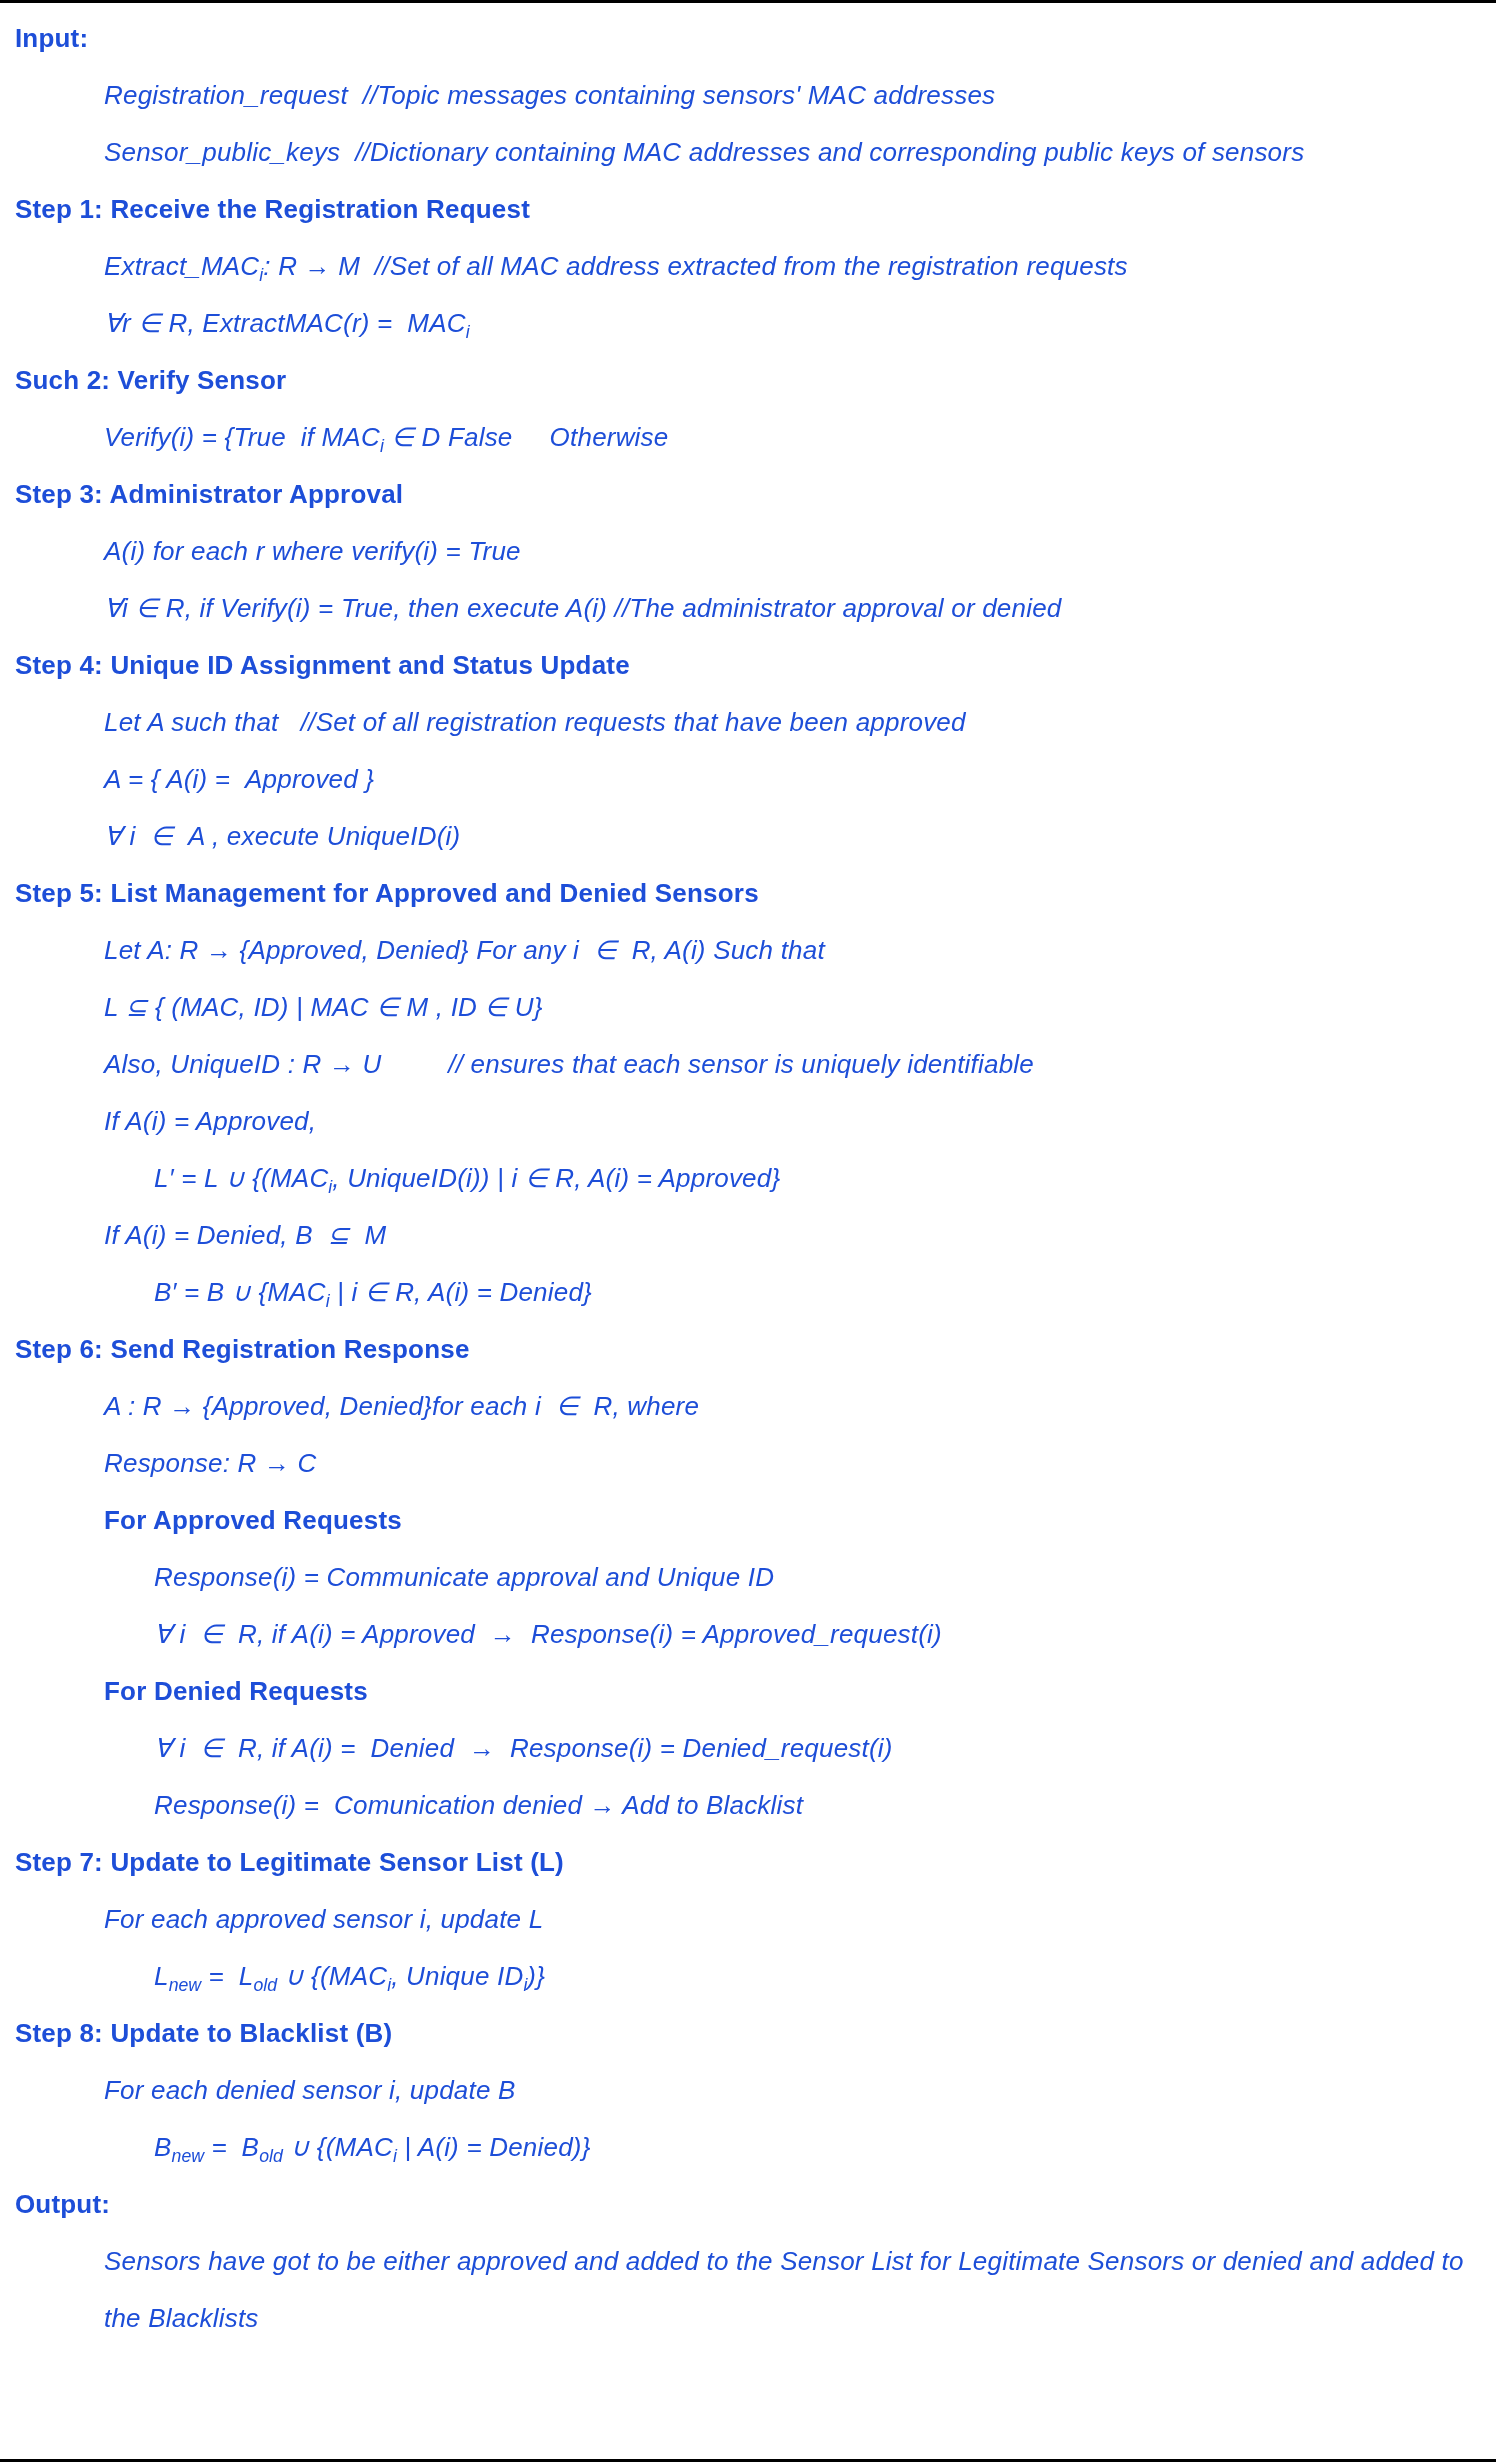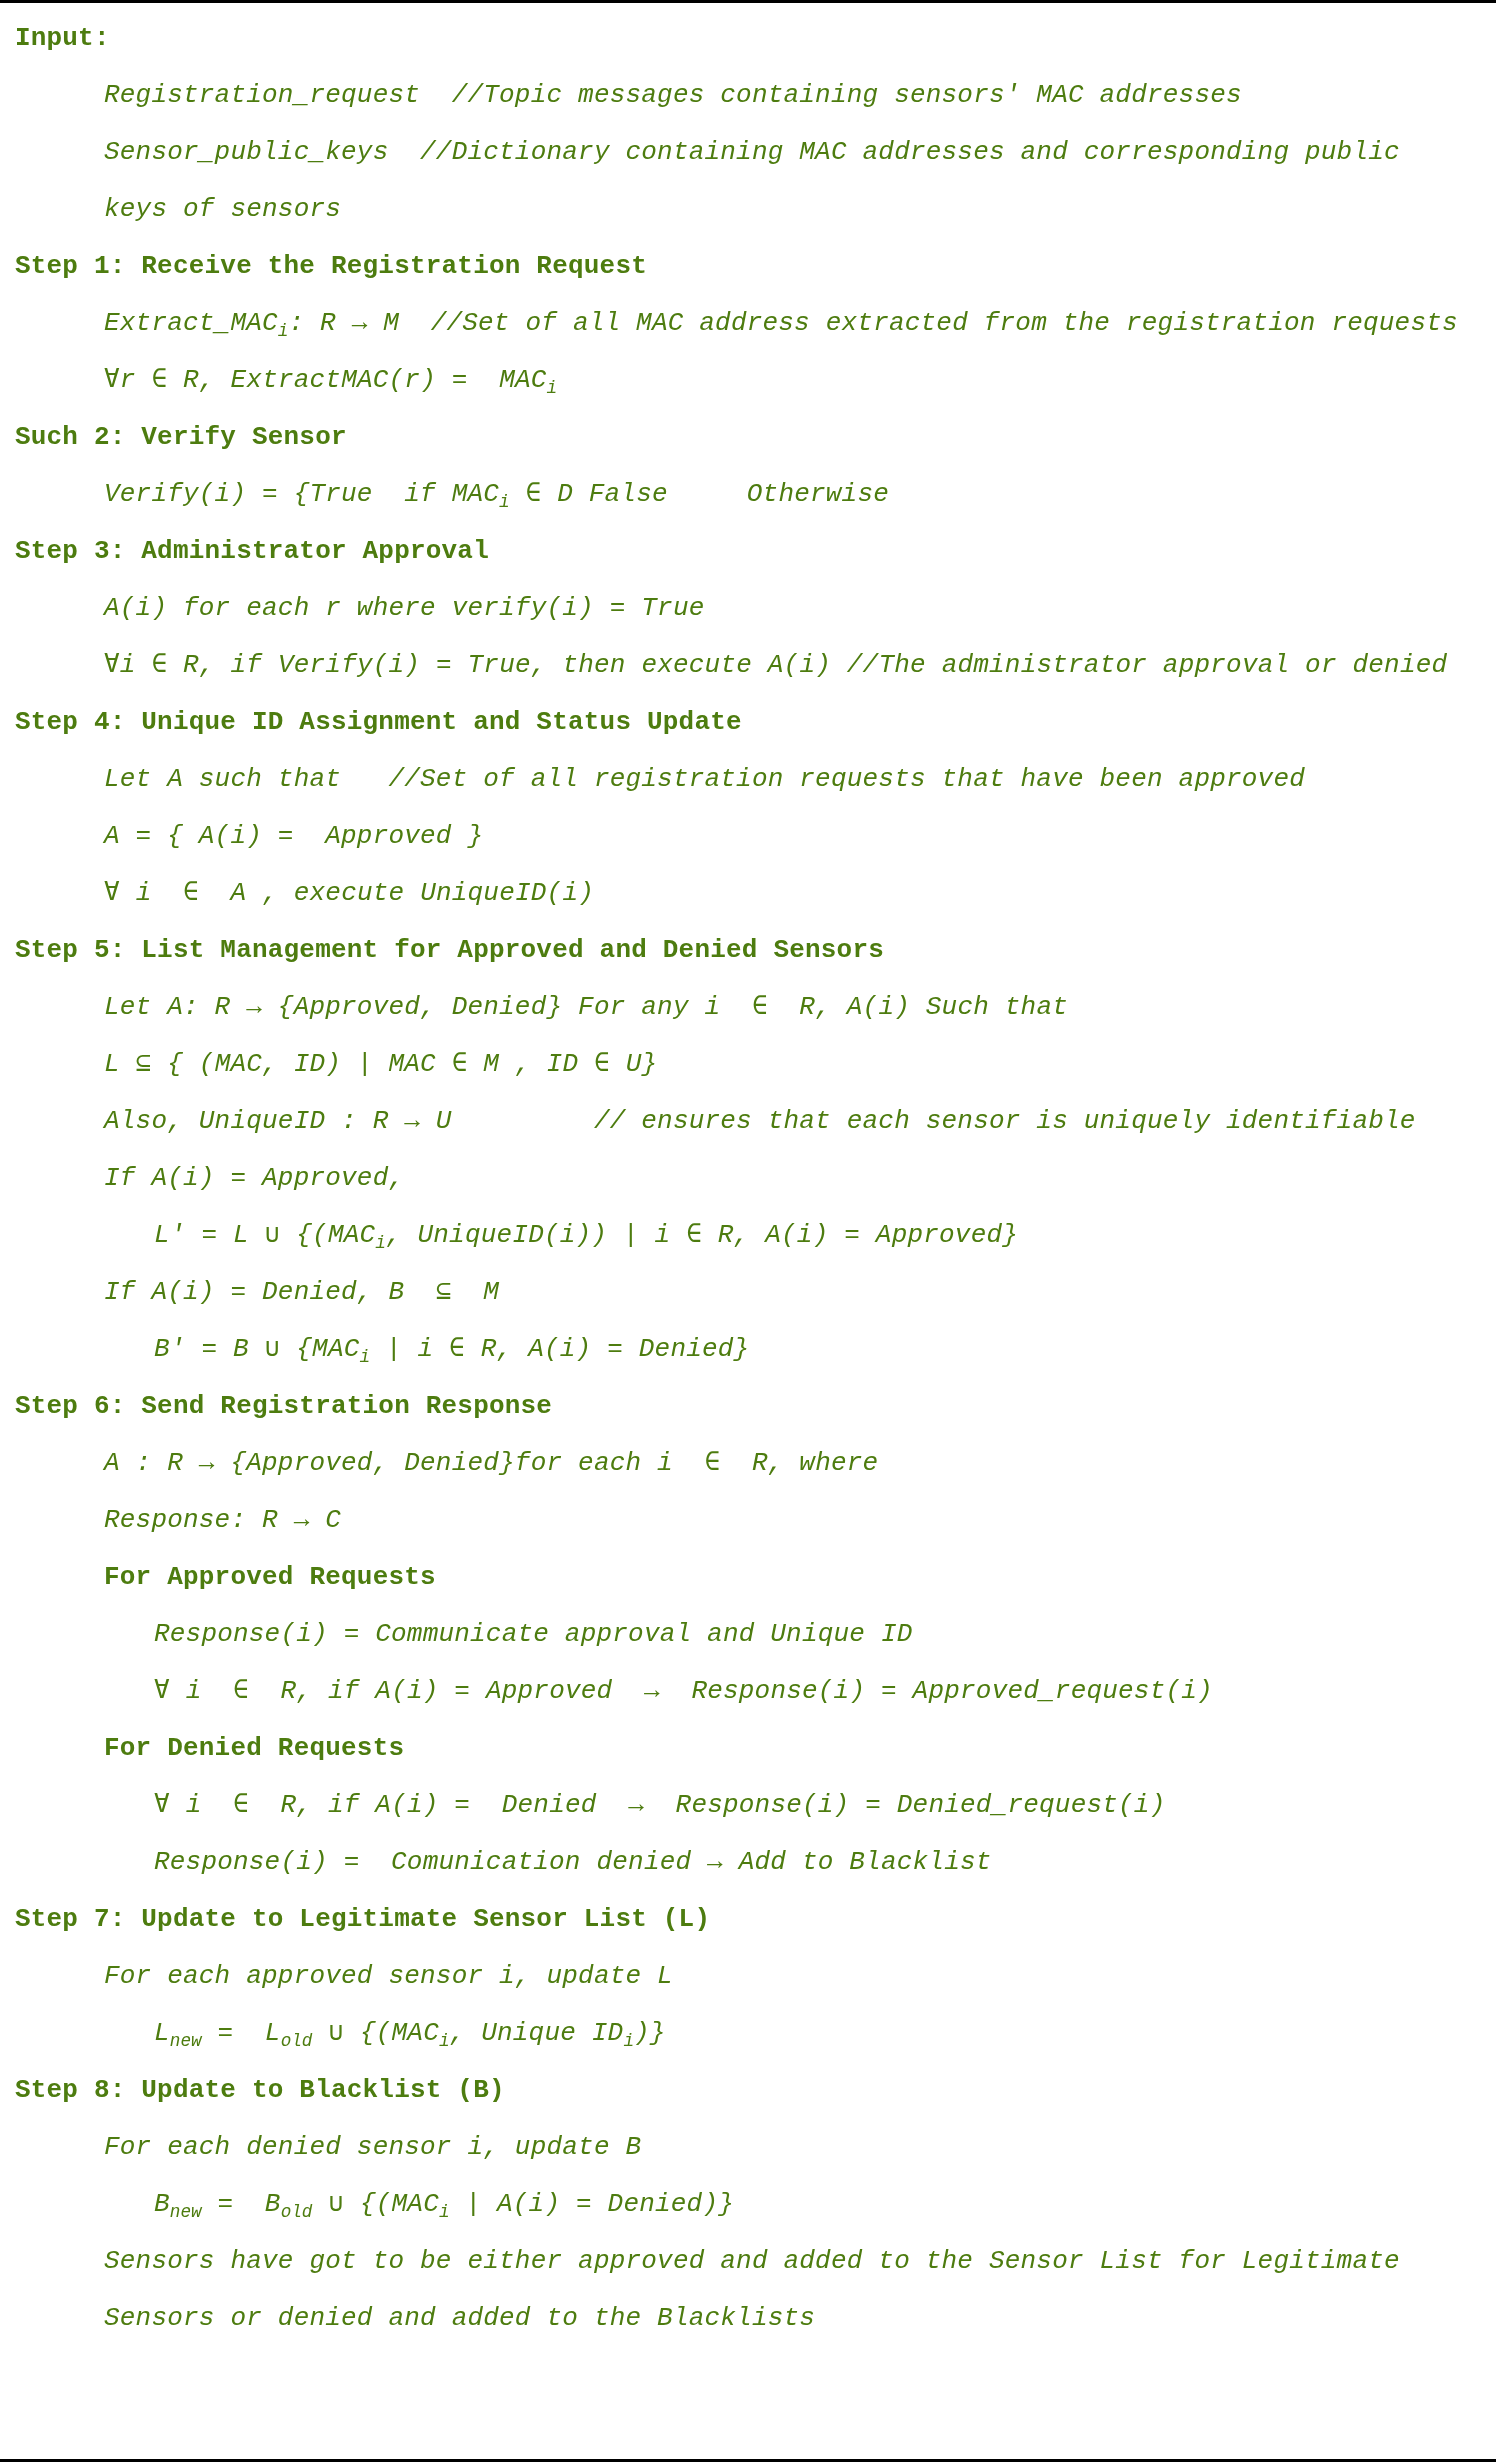--- a/index.html
+++ b/index.html
@@ -9,22 +9,22 @@
   }
   .page {
     position: relative;
     width: 1496px;
     min-height: 2462px;
     box-sizing: border-box;
     background: #ffffff;
     border-top: 3.7px solid #000000;
     border-bottom: 3.7px solid #000000;
     padding: 7.4px 28px 7.4px 13px;
-    font-family: Liberation Mono, monospace;
-    color: #4d7c0f;
+    font-family: Liberation Sans, sans-serif;
+    color: #1d4ed8;
   }
   .line {
     font-size: 26px;
     line-height: 57px;
     letter-spacing: 0.2px;
   }
   .indent-0 { padding-left: 1.9px; }
   .indent-1 { padding-left: 91px; }
   .indent-2 { padding-left: 141px; }
   .label, .step, .subhead {
@@ -77,16 +77,17 @@
       <div class="line math indent-2"><span>∀ i &nbsp;∈ &nbsp;R, if A(i) = Approved &nbsp;→ &nbsp;Response(i) = Approved_request(i)</span></div>
       <div class="line subhead indent-1"><span>For Denied Requests</span></div>
       <div class="line math indent-2"><span>∀ i &nbsp;∈ &nbsp;R, if A(i) = &nbsp;Denied &nbsp;→ &nbsp;Response(i) = Denied_request(i)</span></div>
       <div class="line math indent-2"><span>Response(i) = &nbsp;Comunication denied → Add to Blacklist</span></div>
       <div class="line step indent-0"><span>Step 7: Update to Legitimate Sensor List (L)</span></div>
       <div class="line math indent-1"><span>For each approved sensor i, update L</span></div>
       <div class="line math indent-2"><span>L</span><sub>new</sub><span> = &nbsp;L</span><sub>old</sub><span> ∪ {(MAC</span><sub>i</sub><span>, Unique ID</span><sub>i</sub><span>)}</span></div>
       <div class="line step indent-0"><span>Step 8: Update to Blacklist (B)</span></div>
       <div class="line math indent-1"><span>For each denied sensor i, update B</span></div>
       <div class="line math indent-2"><span>B</span><sub>new</sub><span> = &nbsp;B</span><sub>old</sub><span> ∪ {(MAC</span><sub>i</sub><span> | A(i) = Denied)}</span></div>
+      <div class="line label indent-0"><span>Output:</span></div>
       <div class="line math indent-1"><span>Sensors have got to be either approved and added to the Sensor List for Legitimate Sensors or denied and added to the Blacklists</span></div>
     </div>
 </div>
 
 
 </body></html>

